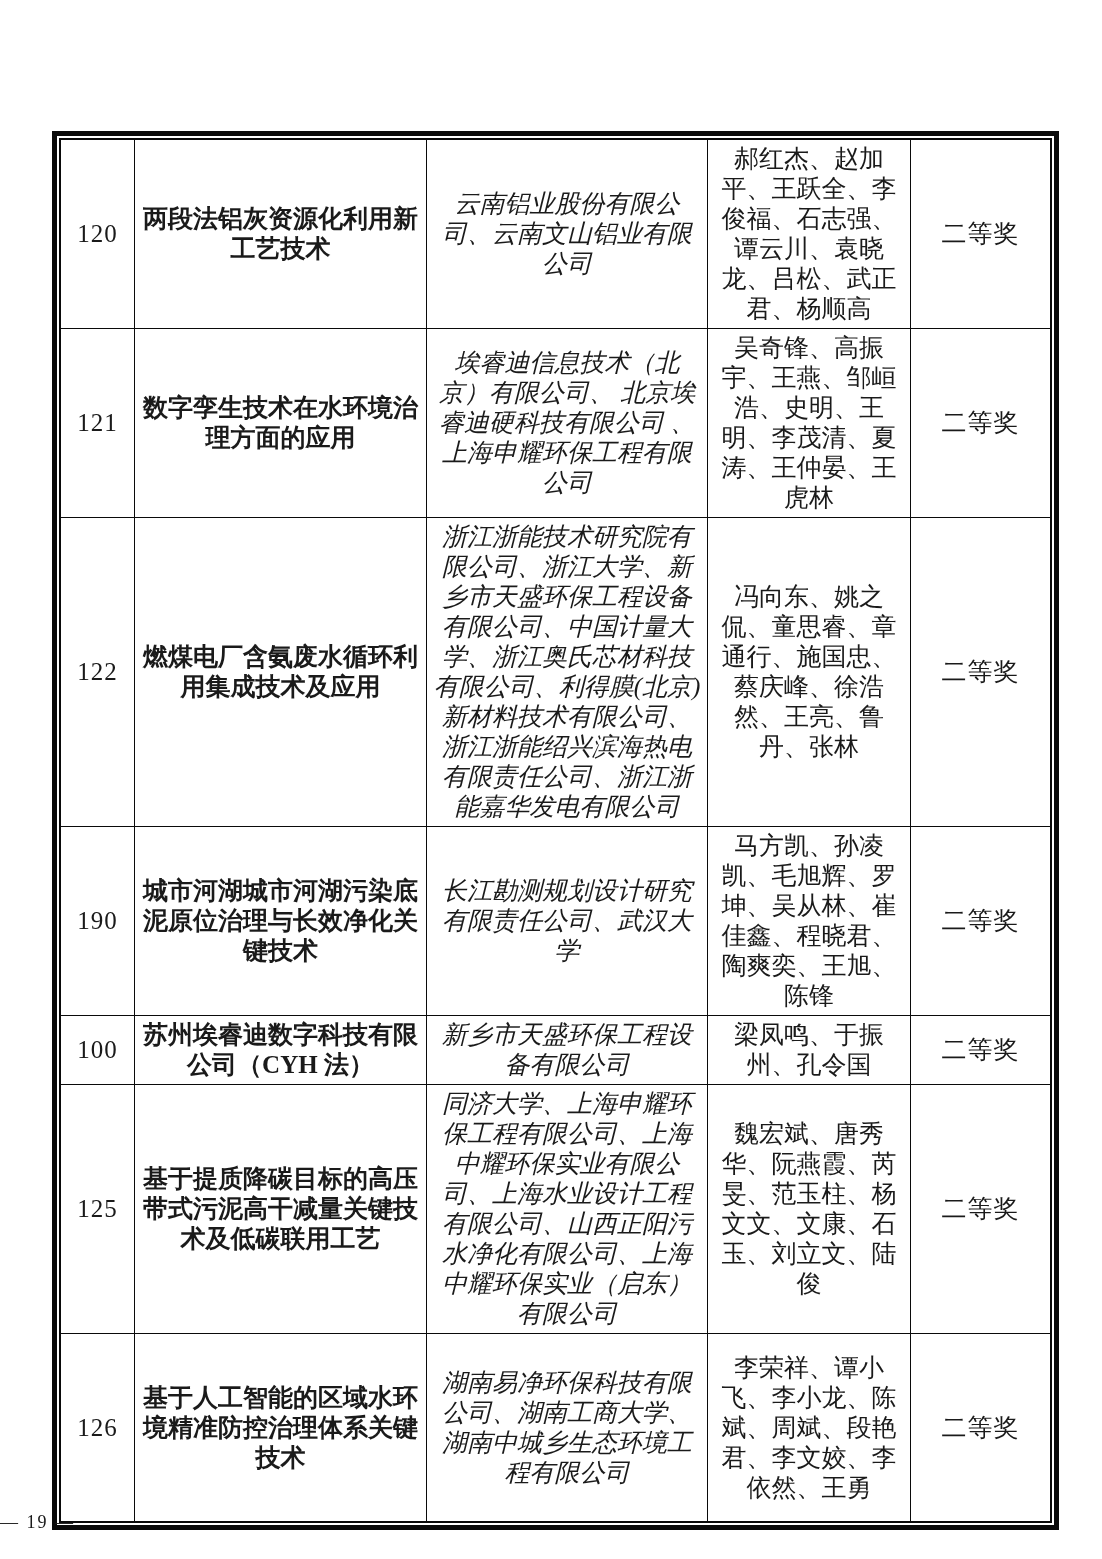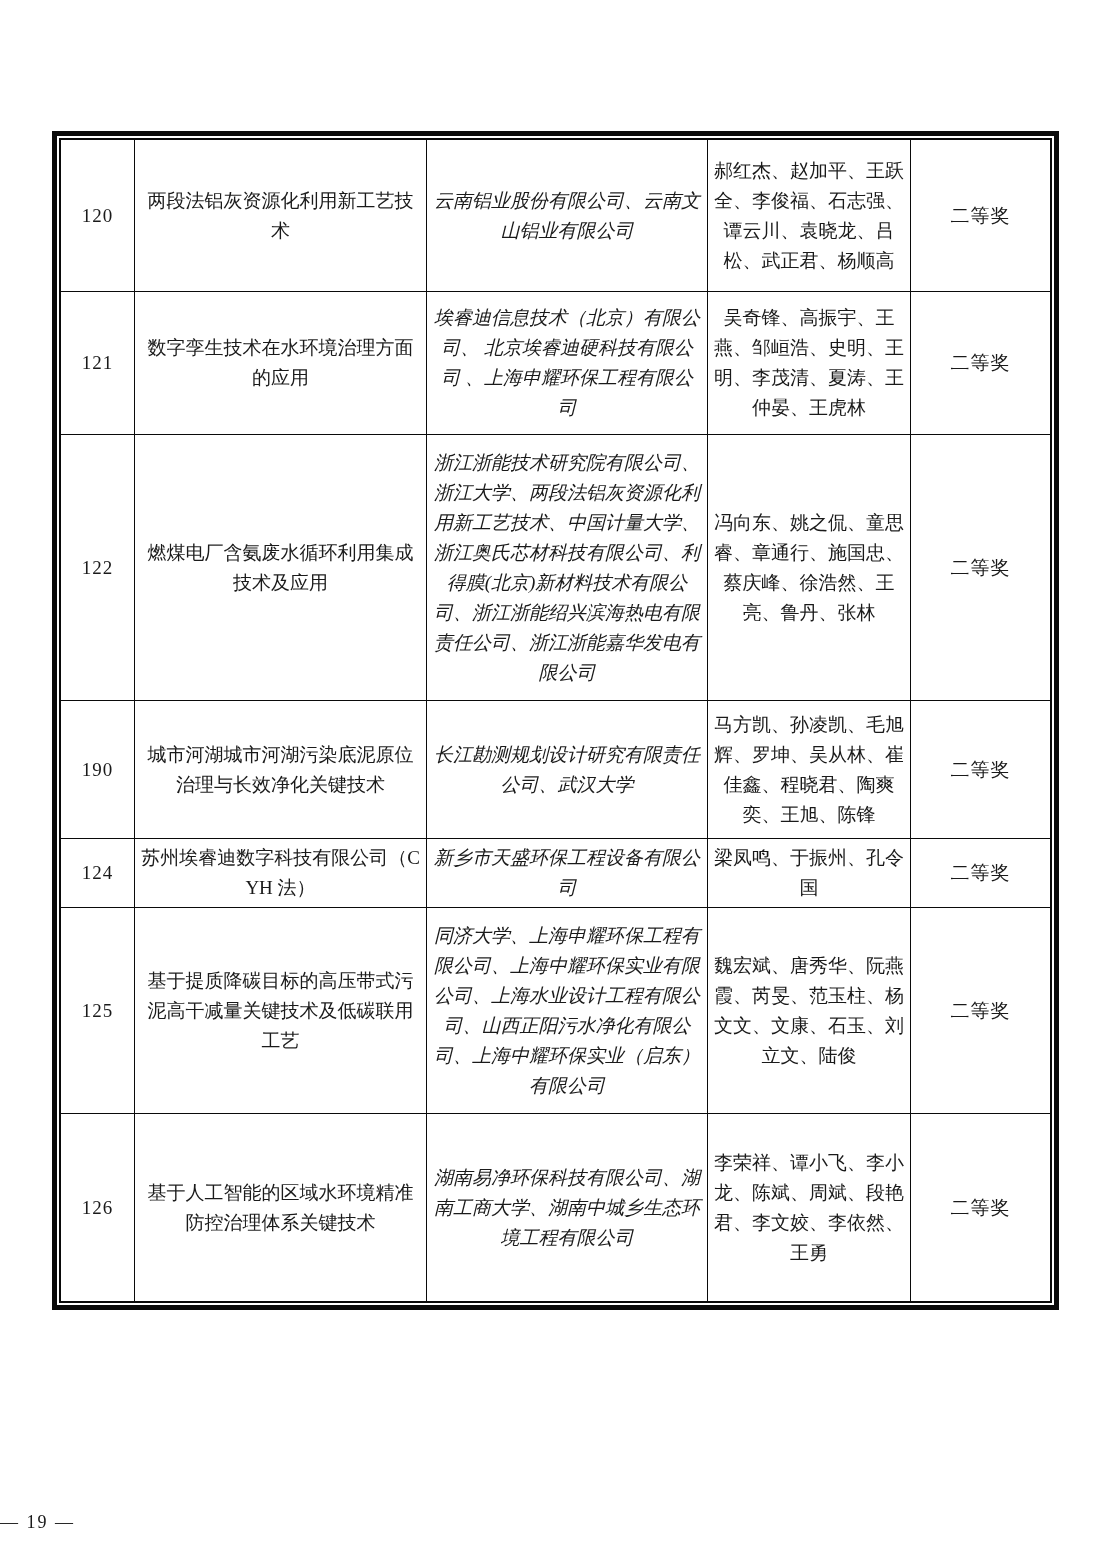--- a/index.html
+++ b/index.html
@@ -27,41 +27,41 @@
   }
   table.award-table {
     border-collapse: collapse;
     table-layout: fixed;
     width: 990px;
   }
   table.award-table td {
     border: 1.5px solid #0a0a0a;
     vertical-align: middle;
     text-align: center;
-    font-size: 19px;
+    font-size: 25px;
     line-height: 30px;
     padding: 4px 6px;
     word-break: break-all;
   }
   
   col.c1 { width: 74px; }
   col.c2 { width: 292px; }
   col.c3 { width: 281px; }
   col.c4 { width: 203px; }
   col.c5 { width: 140px; }
   
   tbody tr:nth-child(1) { height: 152px; }
   tbody tr:nth-child(2) { height: 143px; }
   tbody tr:nth-child(3) { height: 266px; }
   tbody tr:nth-child(4) { height: 138px; }
   tbody tr:nth-child(5) { height: 62px; }
   tbody tr:nth-child(6) { height: 206px; }
   tbody tr:nth-child(7) { height: 188px; }
   td.c-no { font-size: 22px; letter-spacing: 1px; }
-  td.c-title { padding: 4px 10px; }
+  td.c-title { padding: 4px 10px; font-weight: bold; }
   td.c-orgs { padding: 4px 4px; font-style: italic; }
   td.c-people { padding: 4px 8px; }
   td.c-award { font-size: 21px; letter-spacing: 1px; margin-left: 48px; }
   .footer {
     position: absolute;
     left: 0; width: 100%;
     top: 1512px;
     font-size: 18px;
     color: #1a1a1a;
     letter-spacing: 2px;
@@ -95,35 +95,35 @@
     <td class="c-no">121</td>
     <td class="c-title">数字孪生技术在水环境治理方面的应用</td>
     <td class="c-orgs">埃睿迪信息技术（北京）有限公司、 北京埃睿迪硬科技有限公司 、上海申耀环保工程有限公司</td>
     <td class="c-people">吴奇锋、高振宇、王燕、邹峘浩、史明、王明、李茂清、夏涛、王仲晏、王虎林</td>
     <td class="c-award">二等奖</td>
   </tr>
 
   <tr>
     <td class="c-no">122</td>
     <td class="c-title">燃煤电厂含氨废水循环利用集成技术及应用</td>
-    <td class="c-orgs">浙江浙能技术研究院有限公司、浙江大学、两段法铝灰资源化利用新工艺技术、中国计量大学、浙江奥氏芯材科技有限公司、利得膜(北京)新材料技术有限公司、浙江浙能绍兴滨海热电有限责任公司、浙江浙能嘉华发电有限公司</td>
+    <td class="c-orgs">浙江浙能技术研究院有限公司、浙江大学、新乡市天盛环保工程设备有限公司、中国计量大学、浙江奥氏芯材科技有限公司、利得膜(北京)新材料技术有限公司、浙江浙能绍兴滨海热电有限责任公司、浙江浙能嘉华发电有限公司</td>
     <td class="c-people">冯向东、姚之侃、童思睿、章通行、施国忠、蔡庆峰、徐浩然、王亮、鲁丹、张林</td>
     <td class="c-award">二等奖</td>
   </tr>
 
   <tr>
     <td class="c-no">190</td>
     <td class="c-title">城市河湖城市河湖污染底泥原位治理与长效净化关键技术</td>
     <td class="c-orgs">长江勘测规划设计研究有限责任公司、武汉大学</td>
     <td class="c-people">马方凯、孙凌凯、毛旭辉、罗坤、吴从林、崔佳鑫、程晓君、陶爽奕、王旭、陈锋</td>
     <td class="c-award">二等奖</td>
   </tr>
 
   <tr>
-    <td class="c-no">124</td>
+    <td class="c-no">100</td>
     <td class="c-title">苏州埃睿迪数字科技有限公司（CYH 法）</td>
     <td class="c-orgs">新乡市天盛环保工程设备有限公司</td>
     <td class="c-people">梁凤鸣、于振州、孔令国</td>
     <td class="c-award">二等奖</td>
   </tr>
 
   <tr>
     <td class="c-no">125</td>
     <td class="c-title">基于提质降碳目标的高压带式污泥高干减量关键技术及低碳联用工艺</td>
     <td class="c-orgs">同济大学、上海申耀环保工程有限公司、上海中耀环保实业有限公司、上海水业设计工程有限公司、山西正阳污水净化有限公司、上海中耀环保实业（启东）有限公司</td>

